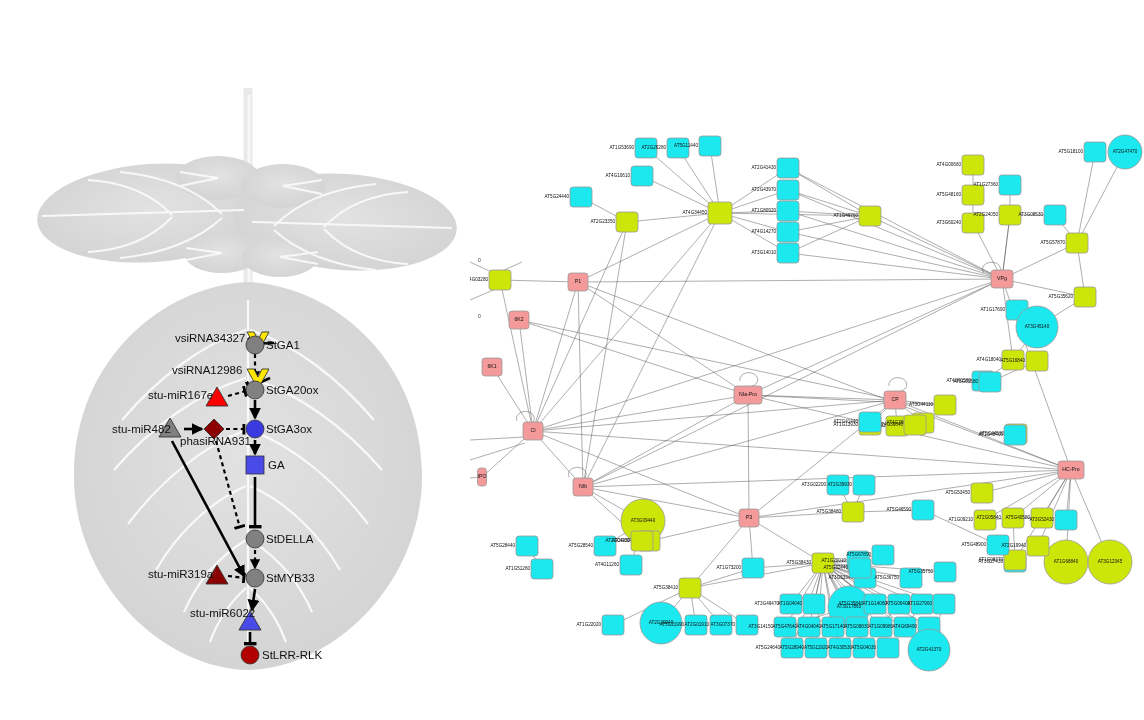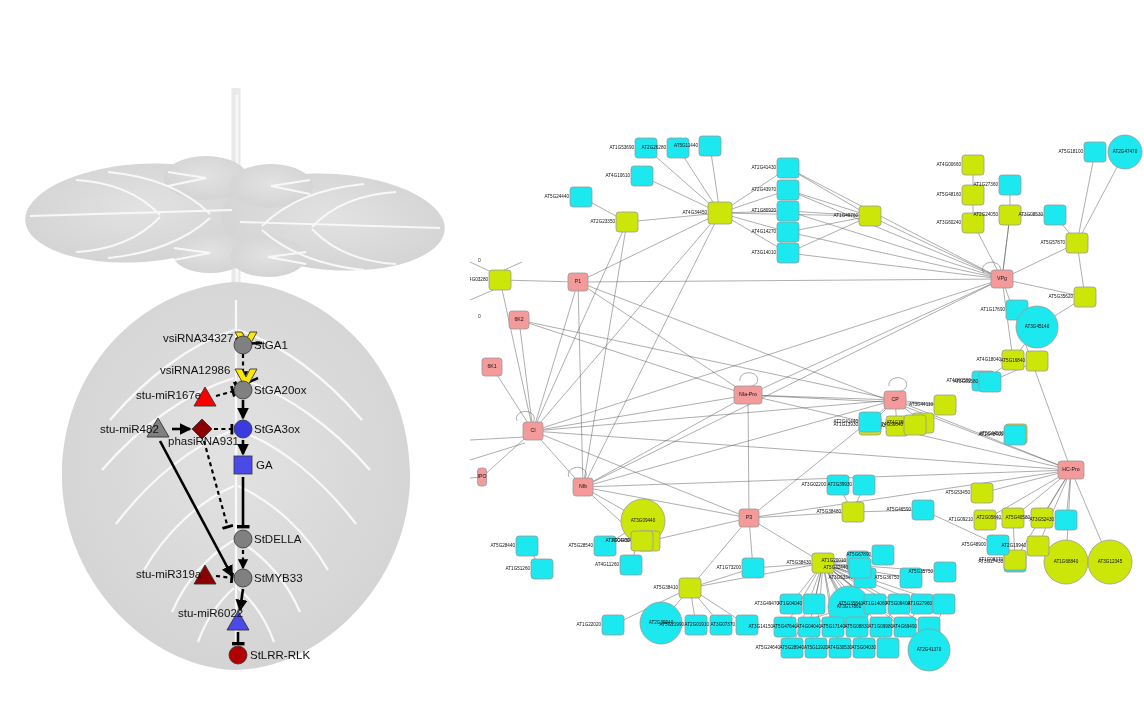--- a/index.html
+++ b/index.html
@@ -1,20 +1,20 @@
 <!DOCTYPE html>
 <html><head>
 <meta charset="utf-8">
 <style>
   html,body{margin:0;padding:0;background:#ffffff;}
   body{width:1144px;height:720px;overflow:hidden;
        font-family:"Liberation Sans","DejaVu Sans",sans-serif;}
   #root{position:relative;width:1144px;height:720px;background:#fff;}
   .panel{position:absolute;top:0;height:720px;}
-  #panel-left{left:0;width:470px;}
+  #panel-left{left:12px;width:470px;}
   #panel-right{left:470px;width:674px;}
   svg{display:block;}
   .nlabel{font-size:4.6px;fill:#111;font-family:"Liberation Sans",sans-serif;
           dominant-baseline:middle;}
   .vlabel{font-size:5.2px;fill:#111;font-family:"Liberation Sans",sans-serif;
           text-anchor:middle;dominant-baseline:middle;}
   .zero{font-size:5px;fill:#333;font-family:"Liberation Sans",sans-serif;}
   .edge{stroke:#4a4a4a;stroke-width:.45px;fill:none;}
   .lf-label{font-size:11.5px;fill:#111;font-family:"Liberation Sans",sans-serif;
             dominant-baseline:middle;}

